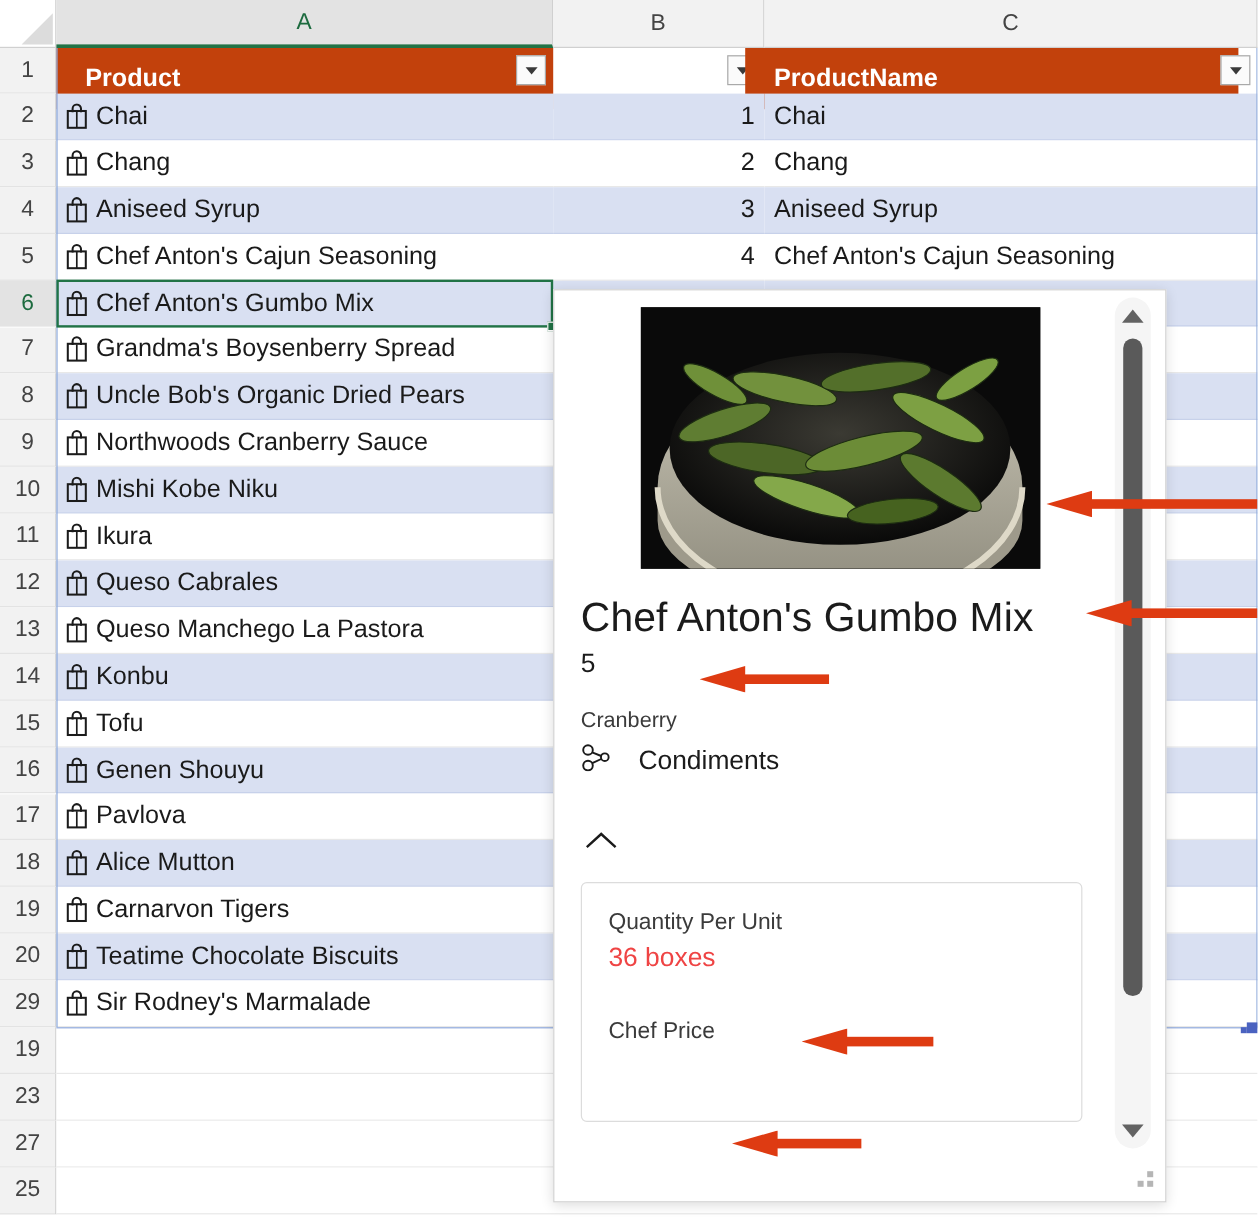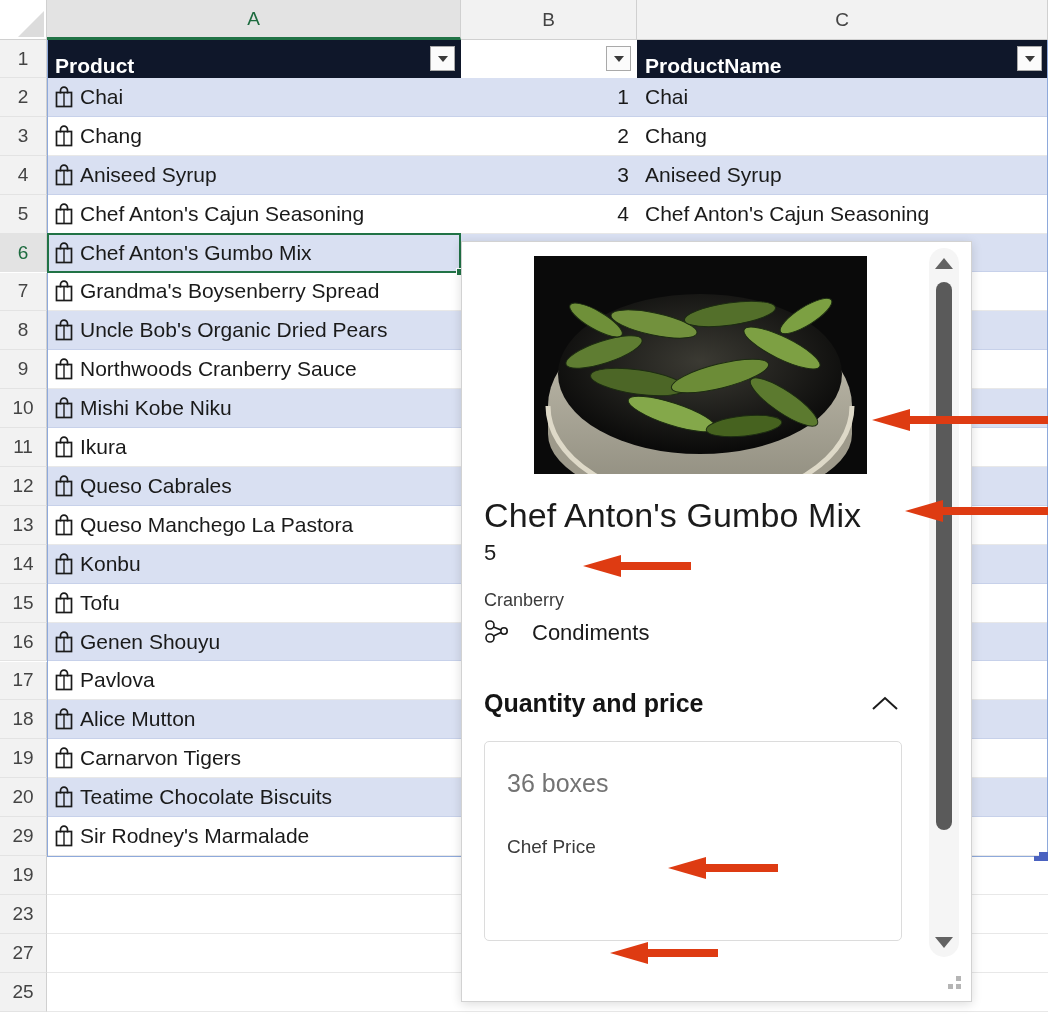--- a/index.html
+++ b/index.html
@@ -57,24 +57,24 @@
     padding-left: 8px; padding-right: 6px;
     overflow: hidden; white-space: nowrap;
     border-bottom: 1px solid #e8e8e8;
   }
   .cell.banded { background: #d9e0f2; border-bottom: 1px solid #c7d1ea; }
   .cell.plain  { background: #ffffff; }
   .cell.numeric { justify-content: flex-end; padding-right: 8px; }
 
   .hdr-cell {
     position: absolute; height: 51px;
-    background: #0f172a; color: #ffffff;
+    background: #c2410c; color: #ffffff;
     font-size: 21px; font-weight: bold;
     display: flex; align-items: center;
-    padding-left: 8px; white-space: nowrap; overflow: hidden;
+    padding-left: 24px; white-space: nowrap; overflow: hidden;
   }
   .filter-btn {
     position: absolute; width: 25px; height: 25px;
     background: #fbfbfb; border: 1px solid #a9a9a9;
     display: flex; align-items: center; justify-content: center;
     cursor: pointer;
   }
   .filter-btn i {
     width: 0; height: 0;
     border-left: 5px solid transparent;
@@ -144,21 +144,21 @@
   }
   .section-title { font-size: 25px; font-weight: bold; color: #141414; }
   .chev { width: 34px; height: 22px; }
   .sub-panel {
     margin-top: 23px;
     border: 1px solid #dcdcdc; border-radius: 5px;
     padding: 22px 24px 14px 22px;
     height: 200px; overflow: hidden;
   }
   .sub-label { font-size: 19px; color: #3b3b3b; }
-  .sub-value { font-size: 25px; color: #737373; margin-top: 5px; }
+  .sub-value { font-size: 22px; color: #ef4444; margin-top: 5px; }
   .sub-label.second { margin-top: 38px; }
 
   
   .card-scroll {
     position: absolute; right: 12px; top: 6px; width: 30px; bottom: 44px;
     background: #f5f5f5; border-radius: 15px;
   }
   .sb-arrow {
     position: absolute; left: 0; width: 30px; height: 30px;
     display: flex; align-items: center; justify-content: center; cursor: pointer;
@@ -228,21 +228,21 @@
       </div>
 
     <div class="cells" id="cellarea">
         <div class="hdr-cell" style="left: 0px; width: 414px; top: 0px;">Product</div>
         <div class="filter-btn" style="left: 383px; top: 6px;">
           <i></i>
         </div>
         <div class="filter-btn" style="left: 559px; top: 6px;">
           <i></i>
         </div>
-        <div class="hdr-cell" style="left: 590px; width: 411px; top: 0px; text-align: right;">ProductName</div>
+        <div class="hdr-cell" style="left: 574px; width: 411px; top: 0px; text-align: right;">ProductName</div>
         <div class="filter-btn" style="left: 970px; top: 6px;">
           <i></i>
         </div>
         <div class="cell banded" style="left: 0px; width: 414px; top: 38px; height: 38.9px;">
           <svg class="bag-icon" width="18" height="22" viewBox="0 0 18 22" aria-hidden="true">
             <rect x="1.5" y="6.5" width="15" height="14" fill="none" stroke="#1b1b1b" stroke-width="1.7"></rect>
             <path d="M5.5 7.5 V4.6 a3.5 3.5 0 0 1 7 0 V7.5" fill="none" stroke="#1b1b1b" stroke-width="1.7"></path>
             <line x1="9" y1="7" x2="9" y2="20.5" stroke="#1b1b1b" stroke-width="1.4"></line>
           </svg>
           <span>Chai</span>
@@ -602,29 +602,29 @@
             <circle cx="6" cy="19" r="4" fill="none" stroke="#1b1b1b" stroke-width="1.6"></circle>
             <circle cx="20" cy="12" r="3.2" fill="none" stroke="#1b1b1b" stroke-width="1.6"></circle>
             <line x1="9.5" y1="8" x2="17" y2="11" stroke="#1b1b1b" stroke-width="1.6"></line>
             <line x1="9.5" y1="17" x2="17" y2="13.5" stroke="#1b1b1b" stroke-width="1.6"></line>
           </svg>
         </span>
         <span class="cat-text">Condiments</span>
       </div>
 
       <div class="section-head">
-        <span class="section-title">Quantity and price</span>
         <span class="chev">
           <svg width="34" height="22" viewBox="0 0 34 22" aria-hidden="true">
             <polyline points="5,16 17,5 29,16" fill="none" stroke="#1b1b1b" stroke-width="2"></polyline>
           </svg>
         </span>
       </div>
 
       <div class="sub-panel">
+        <div class="sub-label">Quantity Per Unit</div>
         <div class="sub-value">36 boxes</div>
         <div class="sub-label second">Chef Price</div>
       </div>
     </div>
 
     <div class="card-scroll">
       <div class="sb-arrow up">
           <i></i>
         </div>
       <div class="sb-thumb"></div>

